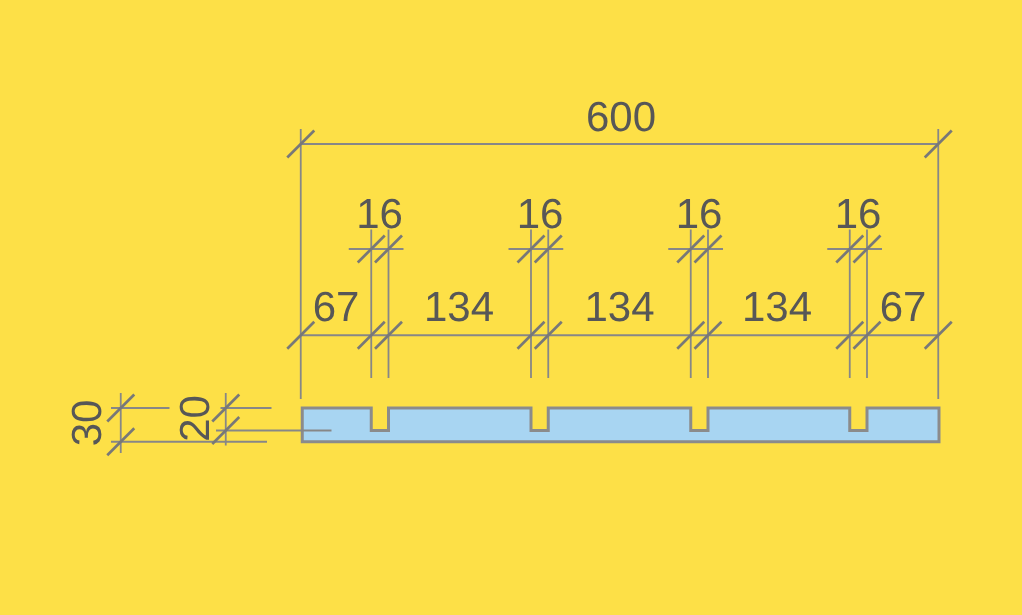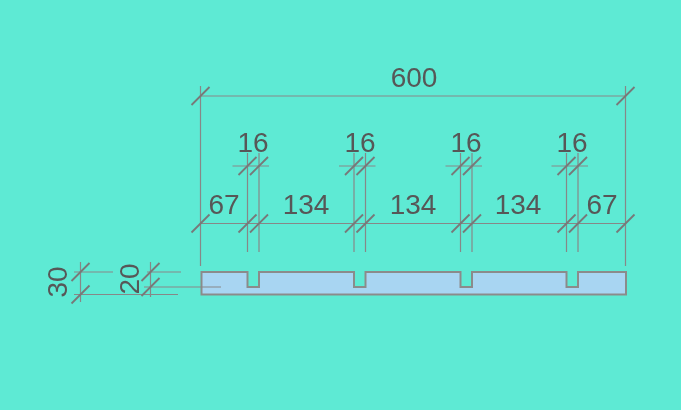--- a/index.html
+++ b/index.html
@@ -8,21 +8,21 @@
     background: #ffffff;
     width: 681px;
     height: 410px;
     overflow: hidden;
     font-family: "Liberation Sans", sans-serif;
   }
   .stage {
     position: relative;
     width: 681px;
     height: 410px;
-    background: #5eead4;
+    background: #fde047;
     text-align: right;
   }
   svg { display: block; }
   .ln {
     stroke: #878787;
     stroke-width: 1.2;
     fill: none;
   }
   .tick {
     stroke: #787878;

